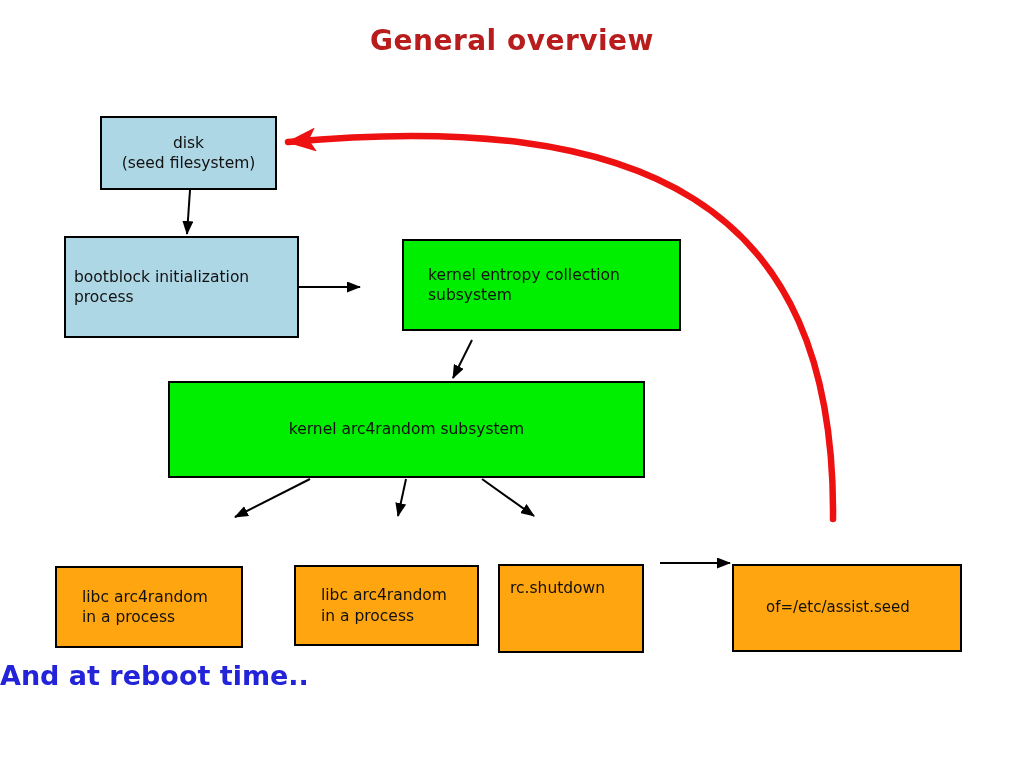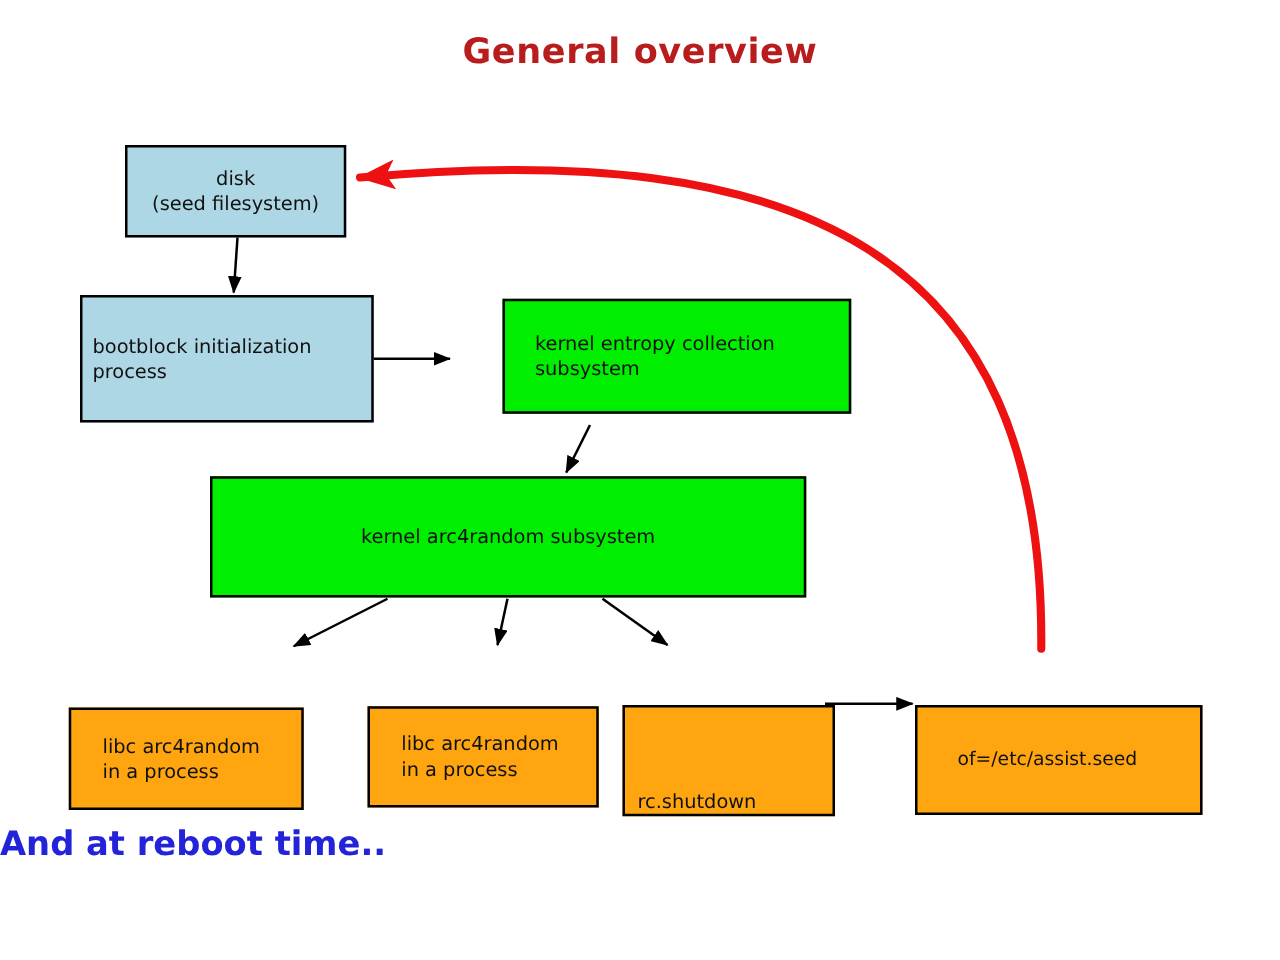--- a/index.html
+++ b/index.html
@@ -59,21 +59,21 @@
   .box.blue   { background: var(--box_blue, #aed7e6); }
   .box.green  { background: var(--box_green, #00ee00); }
   .box.orange { background: var(--box_orange, #ffa510); margin-top: 44px; }
 
   .box-disk        { left: 100px; top: 116px; width: 177px; height: 74px; text-align: center; }
   .box-bootblock   { left: 64px;  top: 236px; width: 235px; height: 102px; padding-left: 8px; }
   .box-entropy     { left: 362px; top: 239px; width: 279px; height: 92px; padding-left: 24px; margin-left: 40px; }
   .box-arc4        { left: 168px; top: 381px; width: 477px; height: 97px; text-align: center; }
   .box-libc1       { left: 55px;  top: 522px; width: 188px; height: 82px; padding-left: 25px; }
   .box-libc2       { left: 294px; top: 521px; width: 185px; height: 81px; padding-left: 25px; }
-  .box-rcshutdown  { left: 498px; top: 520px; width: 170px; height: 89px; justify-content: flex-end; padding: 12px 0 0 10px; }
+  .box-rcshutdown  { left: 498px; top: 520px; width: 146px; height: 89px; justify-content: flex-start; padding: 12px 0 0 10px; }
   .box-dd          { left: 732px; top: 520px; width: 230px; height: 88px; padding-left: 10px; font-size: 15px; }
   .box-dd .indent  { padding-left: 22px; }
 </style>
 </head>
 <body>
 
 <div class="canvas">
 
   <div class="title">General overview</div>
 

